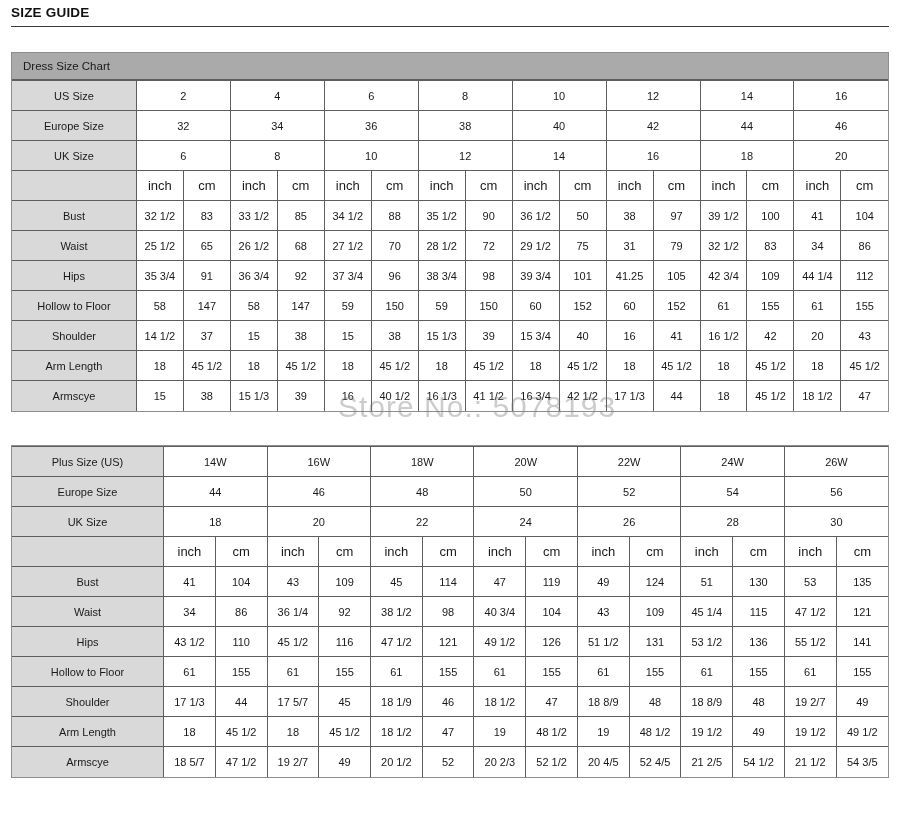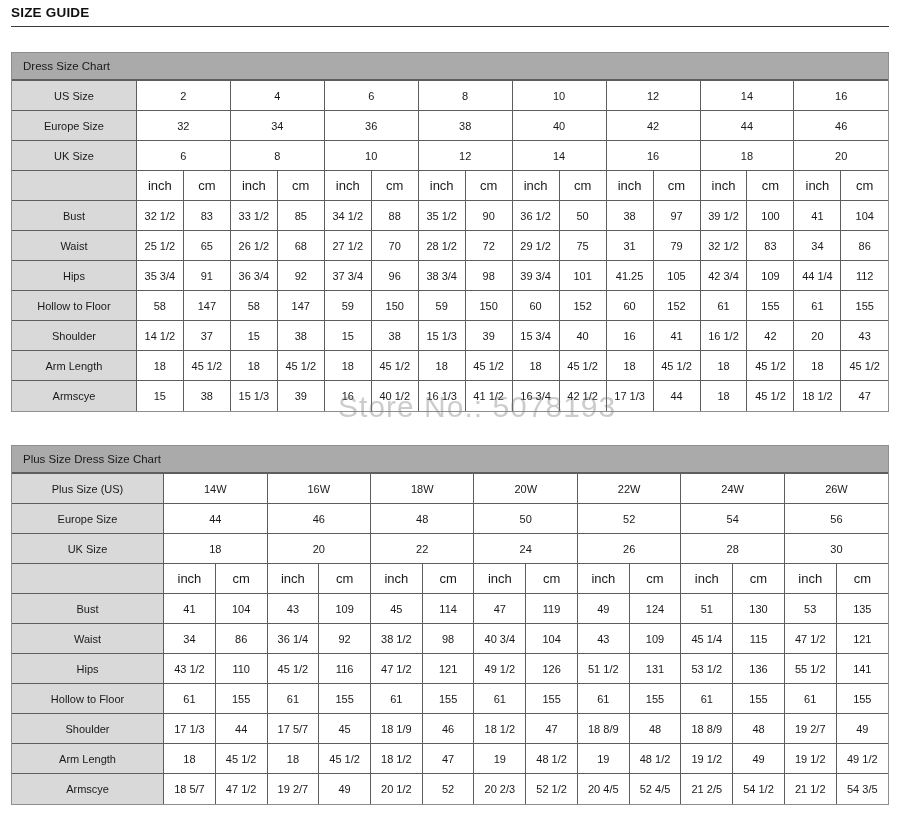--- a/index.html
+++ b/index.html
@@ -320,21 +320,20 @@
             <td>18</td>
             <td>45 1/2</td>
             <td>18 1/2</td>
             <td>47</td>
           </tr>
         </tbody>
     </table>
   </div>
 
   <div class="chart-block" id="chart2">
-    <div class="chart-caption">Plus Size Dress Size Chart</div>
     <table class="size-table">
       <colgroup id="cg2">
           <col style="width: 17.3%;">
           <col style="width: 5.90714%;">
           <col style="width: 5.90714%;">
           <col style="width: 5.90714%;">
           <col style="width: 5.90714%;">
           <col style="width: 5.90714%;">
           <col style="width: 5.90714%;">
           <col style="width: 5.90714%;">

